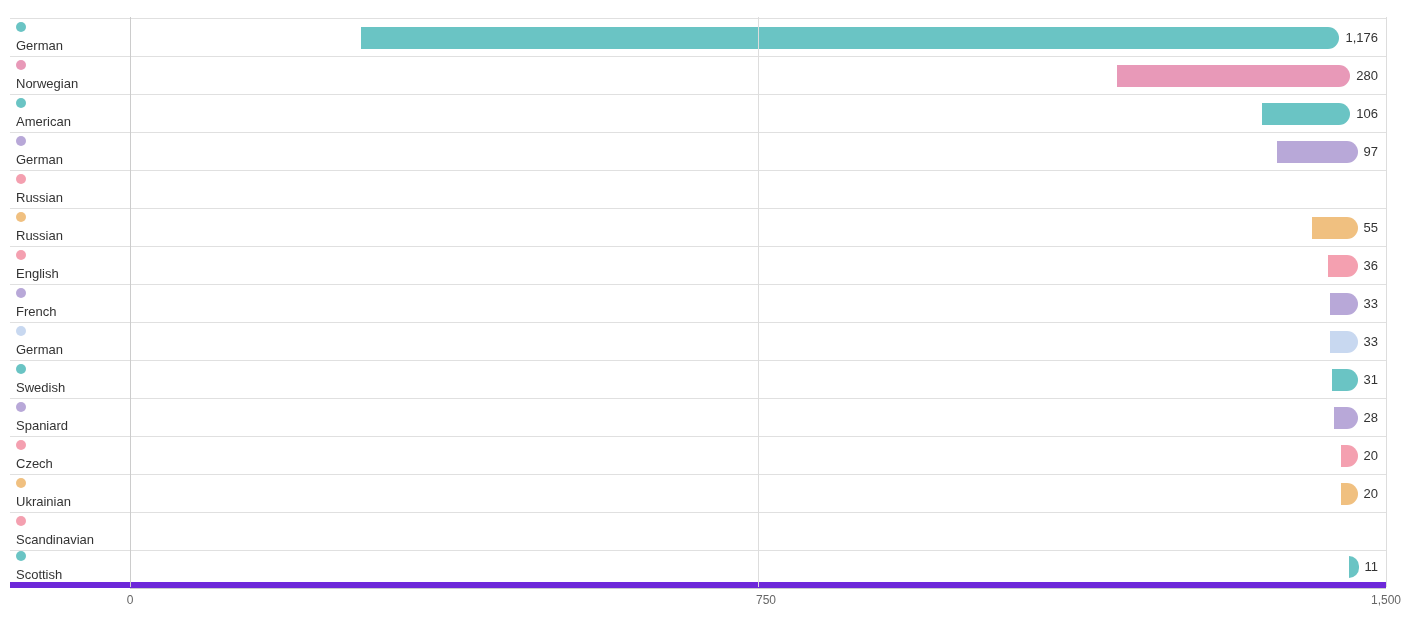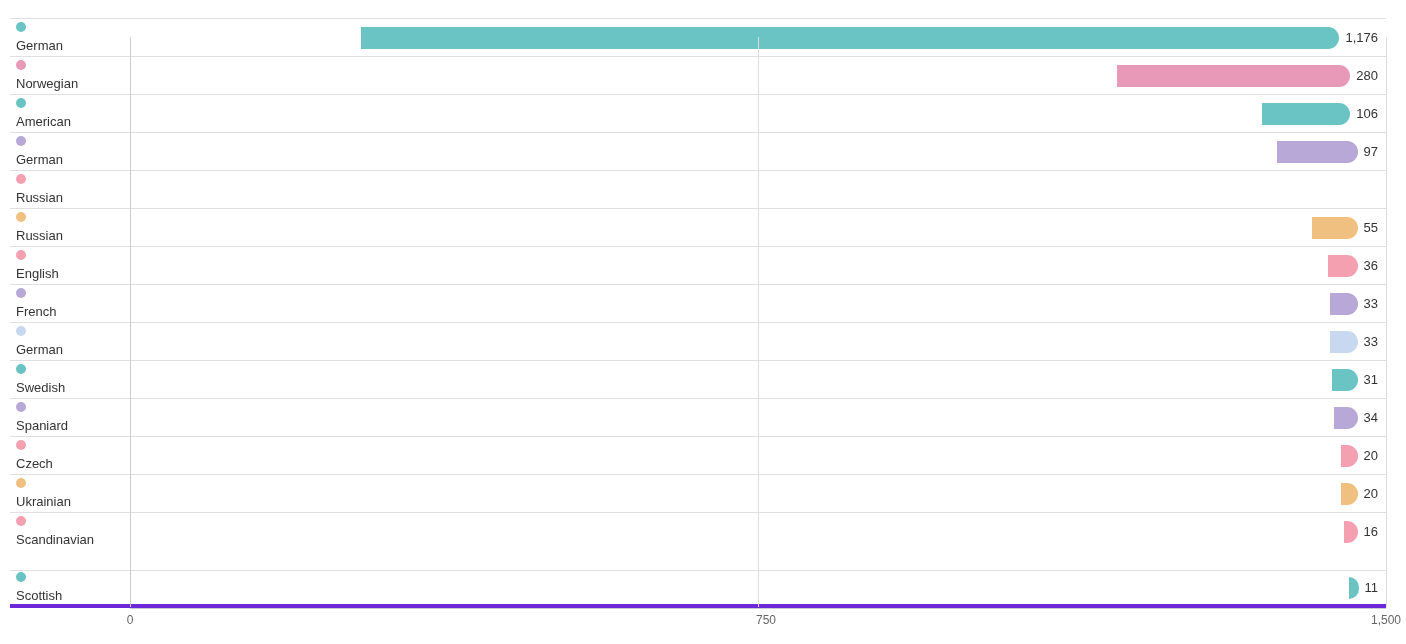--- a/index.html
+++ b/index.html
@@ -27,22 +27,21 @@
       position: relative;
       width: 100%;
     }
     .bar-row {
       display: flex;
       align-items: center;
       border-top: 1px solid #e0e0e0;
       height: 38px;
     }
     .bar-row:last-of-type {
-      border-bottom: 4px solid #6d28d9;
-      margin-top: 20px;
+      border-bottom: 6px solid #6d28d9;
     }
     .label-cell {
       width: 120px;
       min-width: 120px;
       font-size: 13px;
       color: #333;
       padding-left: 6px;
       display: flex;
       gap: 6px;
       flex-direction: column;
@@ -190,21 +189,21 @@
         <span class="bar-value">31</span>
       </div>
     </div>
     <div class="bar-row">
       <div class="label-cell">
         <span class="dot" style="background-color: rgb(184, 168, 216);"></span>
         <span>Spaniard</span>
       </div>
       <div class="bar-cell">
         <div class="bar" style="width: 1.86667%; background-color: rgb(184, 168, 216);"></div>
-        <span class="bar-value">34</span>
+        <span class="bar-value">28</span>
       </div>
     </div>
     <div class="bar-row">
       <div class="label-cell">
         <span class="dot" style="background-color: rgb(244, 160, 176);"></span>
         <span>Czech</span>
       </div>
       <div class="bar-cell">
         <div class="bar" style="width: 1.33333%; background-color: rgb(244, 160, 176);"></div>
         <span class="bar-value">20</span>
@@ -217,24 +216,20 @@
       </div>
       <div class="bar-cell">
         <div class="bar" style="width: 1.33333%; background-color: rgb(240, 192, 128);"></div>
         <span class="bar-value">20</span>
       </div>
     </div>
     <div class="bar-row">
       <div class="label-cell">
         <span class="dot" style="background-color: rgb(244, 160, 176);"></span>
         <span>Scandinavian</span>
-      </div>
-      <div class="bar-cell">
-        <div class="bar" style="width: 1.06667%; background-color: rgb(244, 160, 176);"></div>
-        <span class="bar-value">16</span>
       </div>
     </div>
     <div class="bar-row">
       <div class="label-cell">
         <span class="dot" style="background-color: rgb(106, 196, 196);"></span>
         <span>Scottish</span>
       </div>
       <div class="bar-cell">
         <div class="bar" style="width: 0.733333%; background-color: rgb(106, 196, 196);"></div>
         <span class="bar-value">11</span>

